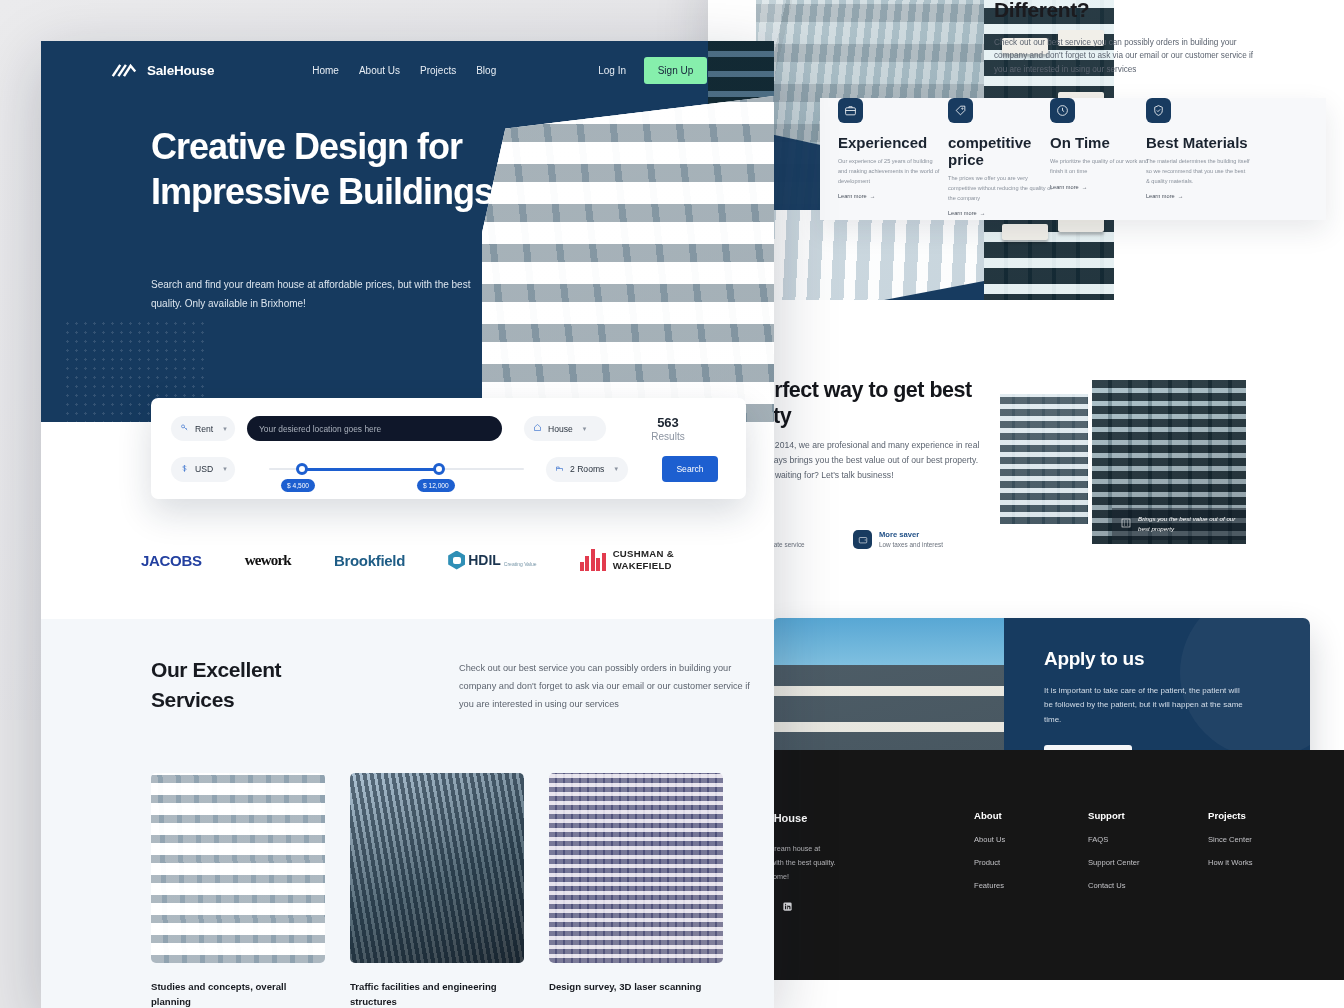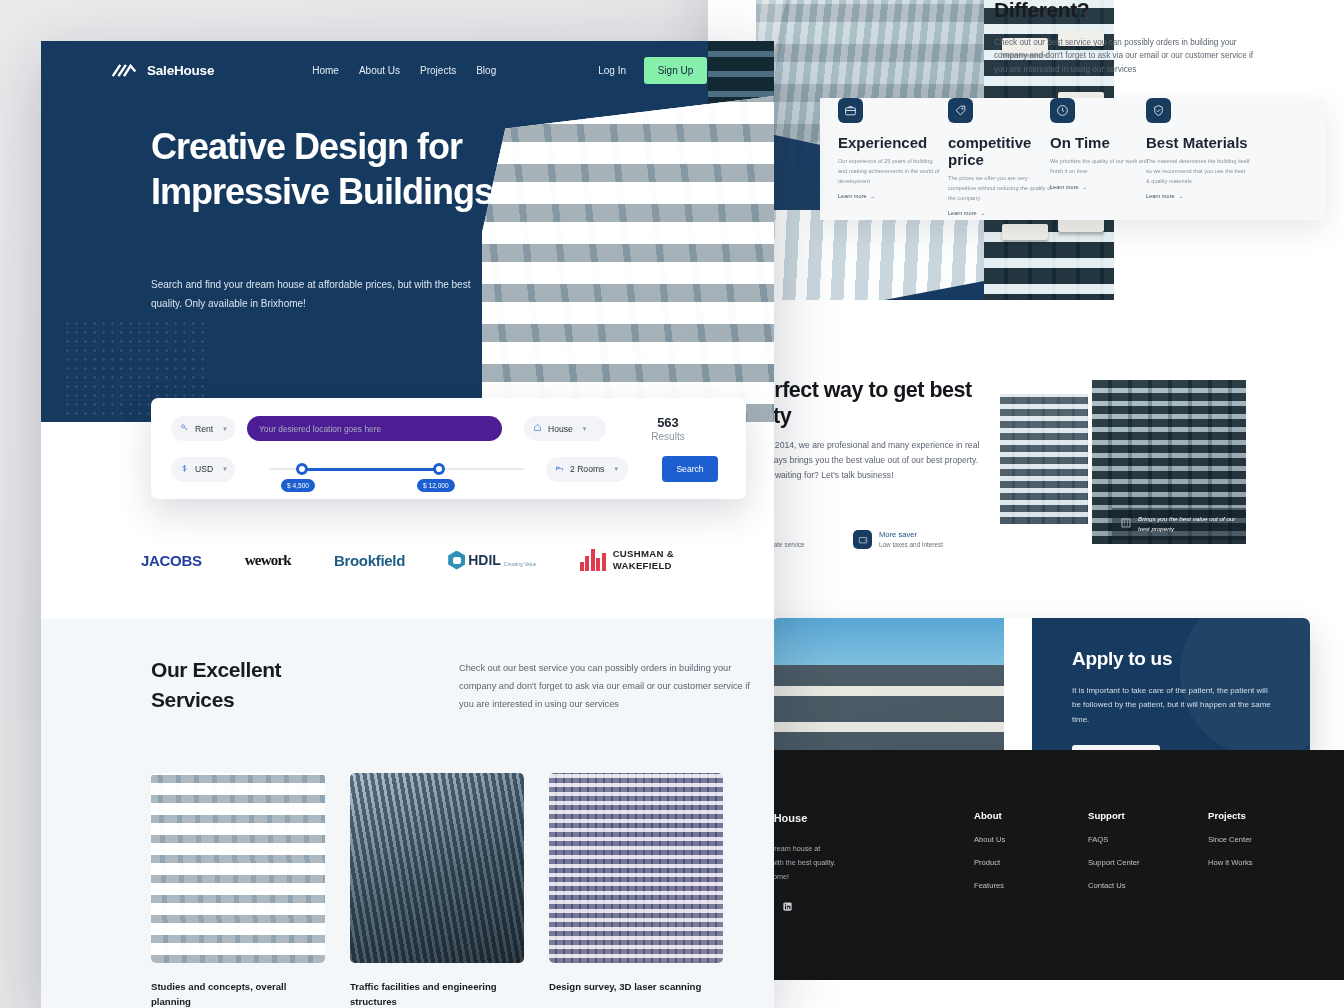--- a/index.html
+++ b/index.html
@@ -101,21 +101,21 @@
   .rm-pw-p {
     position:absolute; left:0px; top:478px; width:282px;
     font-size:8.6px; line-height:1.74; color:#5b6personally; color:#5b636f;
   }
   .rm-badge { position:absolute; display:flex; gap:7px; align-items:flex-start; }
   .rm-bic {
     width:19px; height:19px; border-radius:5px; background:#183b60; flex:none;
     display:flex; align-items:center; justify-content:center;
   }
   .rm-bic svg { width:10px; height:10px; stroke:#fff; fill:none; stroke-width:1.4; }
-  .rm-bt { font-size:7.6px; font-weight:400; color:#1f4f86; }
+  .rm-bt { font-size:7.6px; font-weight:700; color:#1f4f86; }
   .rm-bd { font-size:6.4px; color:#6b727d; margin-top:2px; }
 
   .rm-img-sm {
     position:absolute; left:292px; top:434px; width:88px; height:130px;
     background:
       repeating-linear-gradient(0deg, rgba(40,60,72,.75) 0 7px, rgba(225,235,240,.9) 7px 12px),
       repeating-linear-gradient(90deg, rgba(255,255,255,.5) 0 12px, rgba(90,115,130,.3) 12px 15px),
       linear-gradient(170deg,#cfdde4,#4b6775);
   }
   .rm-img-lg {
@@ -131,21 +131,20 @@
     display:flex; align-items:center; gap:6px; padding:0 8px;
   }
   .rm-cap .ci svg { width:12px; height:12px; stroke:#fff; fill:none; stroke-width:1.2; }
   .rm-cap .ct { font-size:6.2px; font-style:italic; color:#fff; line-height:1.55; }
 
   
   .rm-apply {
     position:absolute; left:64px; top:658px; width:538px; height:212px;
     border-radius:7px; overflow:hidden; display:flex;
     box-shadow:0 16px 34px rgba(18,30,50,.20);
-    gap:28px;
   }
   .rm-apply-img {
     width:232px; height:212px;
     background:
       linear-gradient(180deg,#58a7d4 0%,#7fc0e0 22%, transparent 22%),
       repeating-linear-gradient(0deg, rgba(70,85,95,.9) 0 26px, rgba(238,236,228,.95) 26px 36px),
       linear-gradient(165deg,#9fb2bb,#3f4e57);
   }
   .rm-apply-body {
     flex:1; background:#173b60; position:relative; padding:30px 0 0 40px;
@@ -240,21 +239,21 @@
   .sb-row { display:flex; align-items:center; }
   .sb-row + .sb-row { margin-top:14px; }
   .pill {
     height:25px; border-radius:13px; background:#f2f4f7; display:flex; align-items:center;
     gap:6px; padding:0 9px; font-size:8.6px; color:#2b3440;
   }
   .pill .ic svg { width:9px; height:9px; stroke:#2563c9; fill:none; stroke-width:1.6; }
   .pill .cv { margin-left:4px; color:#8b93a0; font-size:7px; }
   .pill.w1 { width:64px; }
   .loc {
-    margin-left:12px; width:255px; height:25px; border-radius:13px; background:#4c1d95;
+    margin-left:12px; width:255px; height:25px; border-radius:13px; background:#0f172a;
     display:flex; align-items:center; padding:0 12px; font-size:8.4px; color:#aab1bc;
   }
   .pill.right { margin-left:22px; width:82px; }
   .res { margin-left:34px; text-align:center; width:56px; }
   .res .n { font-size:13px; font-weight:700; color:#1c2531; }
   .res .l { font-size:10px; color:#8b93a0; margin-top:1px; }
   .slider-wrap { margin-left:34px; width:255px; position:relative; height:25px; }
   .slider-track { position:absolute; left:0; top:11px; width:255px; height:2px; background:#e6e9ee; border-radius:2px; }
   .slider-fill { position:absolute; left:32px; top:11px; width:138px; height:3px; background:#1d5fd0; border-radius:2px; }
   .knob { position:absolute; top:6px; width:12px; height:12px; border-radius:50%; background:#fff; border:3px solid #1d5fd0; }

